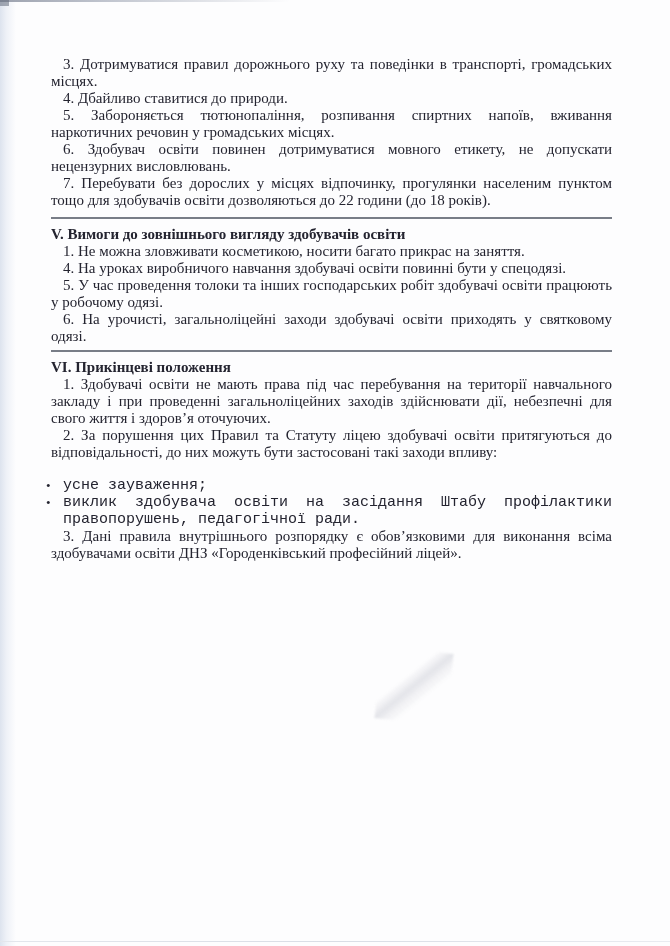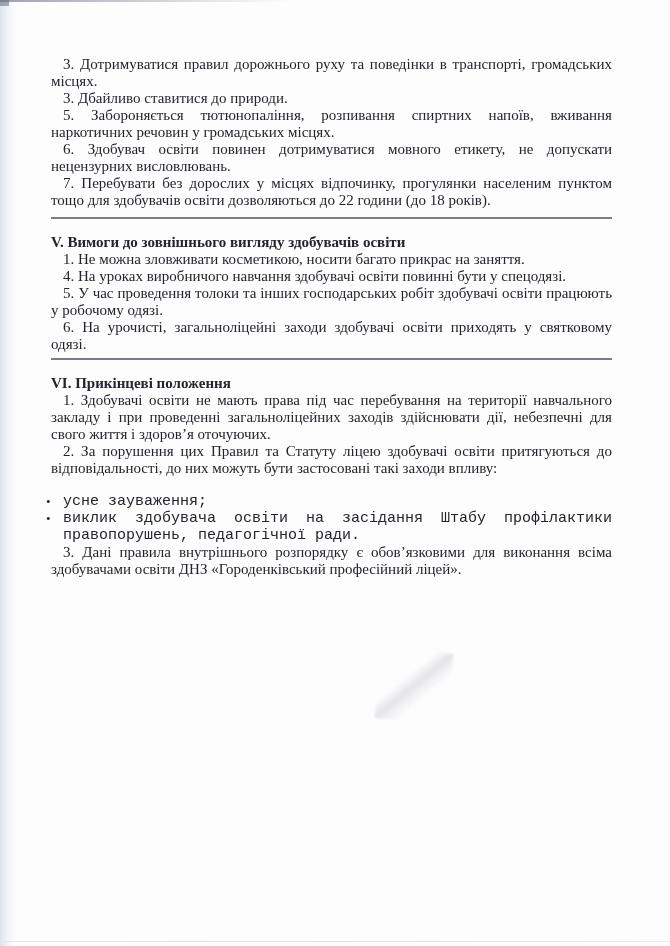--- a/index.html
+++ b/index.html
@@ -64,21 +64,21 @@
   }
   p.body {
     margin: 0;
     font-size: 15px;
     line-height: 17px;
     text-align: justify;
     text-align-last: left;
     text-indent: 12px;
   }
   h2.heading {
-    margin: 15px 0 0 0;
+    margin: 7px 0 0 0;
     font-size: 15px;
     line-height: 17px;
     font-weight: bold;
     text-indent: 0;
   }
   hr.rule {
     border: none;
     border-top: 2px solid #787d87;
     margin: 8px 0 0 0;
     width: 100%;
@@ -113,21 +113,21 @@
 <body>
 
 <div class="page">
   <div class="edge-left"></div>
   <div class="edge-top"></div>
   <div class="corner-mark"></div>
 
   <div class="content">
 
     <p class="body">3. Дотримуватися правил дорожнього руху та поведінки в транспорті, громадських місцях.</p>
-    <p class="body">3. Дбайливо ставитися до природи.</p>
+    <p class="body">4. Дбайливо ставитися до природи.</p>
     <p class="body">5. Забороняється тютюнопаління, розпивання спиртних напоїв, вживання наркотичних речовин у громадських місцях.</p>
     <p class="body">6. Здобувач освіти повинен дотримуватися мовного етикету, не допускати нецензурних висловлювань.</p>
     <p class="body">7. Перебувати без дорослих у місцях відпочинку, прогулянки населеним пунктом тощо для здобувачів освіти дозволяються до 22 години (до 18 років).</p>
 
     <hr class="rule">
 
     <h2 class="heading">V. Вимоги до зовнішнього вигляду здобувачів освіти</h2>
     <p class="body">1. Не можна зловживати косметикою, носити багато прикрас на заняття.</p>
     <p class="body">4. На уроках виробничого навчання здобувачі освіти повинні бути у спецодязі.</p>
     <p class="body">5. У час проведення толоки та інших господарських робіт здобувачі освіти працюють у робочому одязі.</p>

